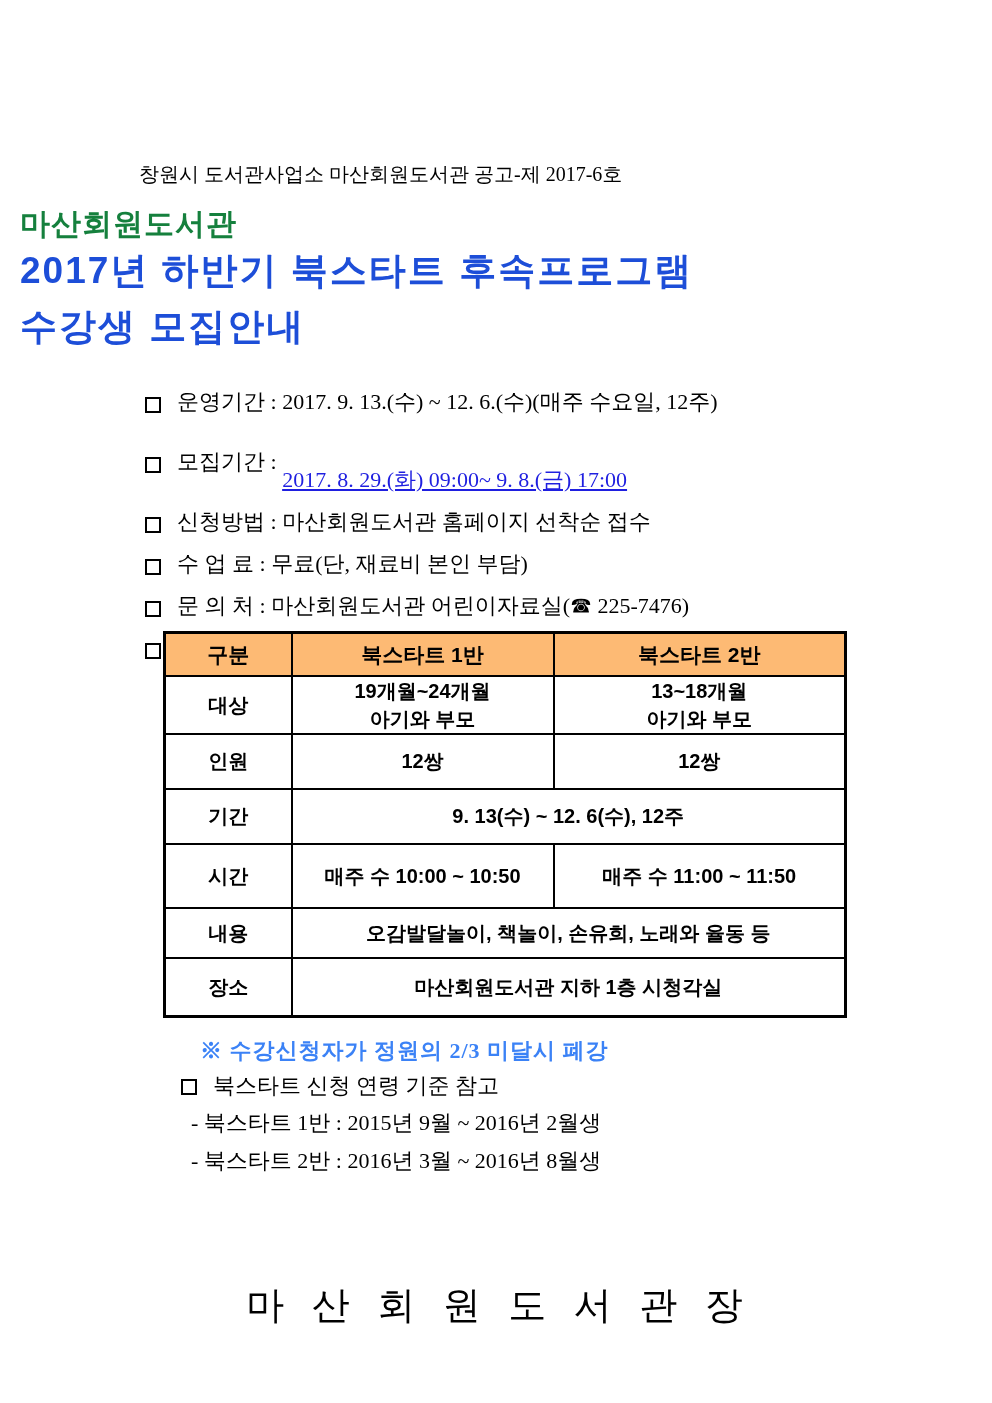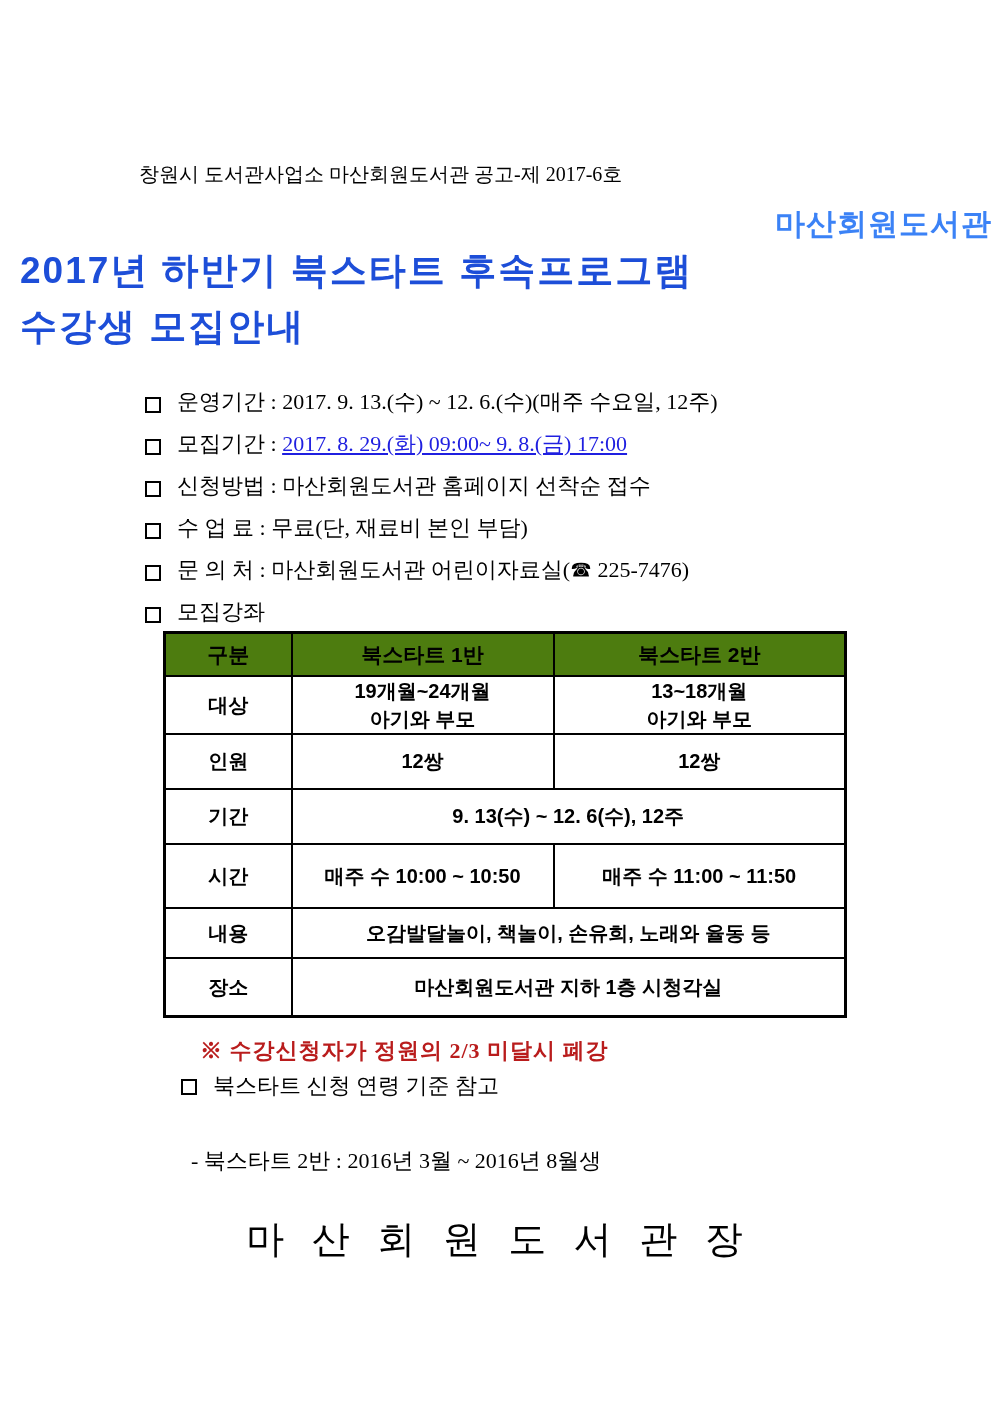--- a/index.html
+++ b/index.html
@@ -5,71 +5,71 @@
   html,body { margin:0; padding:0; background:#ffffff; }
   .page {
     position:relative; width:992px; height:1403px; background:#ffffff;
     font-family:"Liberation Serif","DejaVu Serif",serif; color:#000;
     overflow:hidden;
   }
   
   .doc-line { position:absolute; left:139px; top:161px; font-size:20px; letter-spacing:0px; }
   
   .org-title {
-    position:absolute; left:20px; right:0; top:204px; text-align:right;
+    position:absolute; left:20px; right:0; top:204px; text-align:left;
     font-family:"Liberation Sans","DejaVu Sans",sans-serif; font-weight:bold;
-    font-size:30px; color:#3b82f6; letter-spacing:1px;
+    font-size:30px; color:#15803d; letter-spacing:1px;
   }
   .main-title-1, .main-title-2 {
     position:absolute; left:20px; right:8px; text-align:left;
     font-family:"Liberation Sans","DejaVu Sans",sans-serif; font-weight:bold;
     font-size:37px; color:#1d4ed8; letter-spacing:2px;
   }
   .main-title-1 { top:246px; }
   .main-title-2 { top:302px; }
   
   .notices { position:absolute; left:145px; top:388px; width:760px; }
   .notice { display:flex; align-items:center; margin-bottom:15px; line-height:27px; font-size:22px; }
   .bullet {
     flex:0 0 auto; width:12px; height:12px; border:2px solid #000;
     margin:6px 16px 0 0; background:#fff;
   }
   .nsep { white-space:pre; }
-  .nvalue.link { color:#1f1fe0; text-decoration:underline; padding-right:8px; }
+  .nvalue.link { color:#1f1fe0; text-decoration:underline; padding-right:8px;margin-top:36px; }
   
   .course-table {
     position:absolute; left:163px; top:631px; width:681px;
     border-collapse:collapse; table-layout:fixed;
     border:3px solid #000;
     font-family:"Liberation Sans","DejaVu Sans",sans-serif; font-weight:bold;
   }
   .course-table th, .course-table td {
     border:2px solid #000; text-align:center; vertical-align:middle;
     font-size:20px; padding:0 4px;
   }
-  .course-table tr.thead th { background:#4d7c0f; height:41px; font-size:21px; }
+  .course-table tr.thead th { background:#fdba74; height:41px; font-size:21px; }
   .row-target td, .row-target th { height:56px; }
   .row-count td, .row-count th { height:53px; }
   .row-period td, .row-period th { height:53px; }
   .row-time td, .row-time th { height:62px; }
   .row-content td, .row-content th { height:48px;margin-left:36px; }
   .row-place td, .row-place th { height:56px; }
   .cell-2line div { line-height:28px; }
   
   .warning {
     position:absolute; left:200px; top:1036px; font-size:22px; font-weight:bold;
-    color:#b91c1c; letter-spacing:1px;
+    color:#3b82f6; letter-spacing:1px;
   }
   .age-note { position:absolute; left:147px; top:1072px; display:flex; font-size:22px; line-height:28px;margin-left:34px; }
   .age-note .bullet { margin-top:7px; }
   .age-item-1 { position:absolute; left:191px; top:1108px; font-size:22px; }
   .age-item-2 { position:absolute; left:191px; top:1146px; font-size:22px; }
   
   .signature {
-    position:absolute; left:0; right:0; top:1214px; text-align:center;
+    position:absolute; left:0; right:0; top:1280px; text-align:center;
     font-size:38px; letter-spacing:3px; word-spacing:12px; color:#000;
   }
 </style>
 </head>
 <body>
 
 <div class="page">
 
   <div class="doc-line">창원시 도서관사업소 마산회원도서관 공고-제 2017-6호</div>
 
@@ -161,17 +161,18 @@
     </tr>
   </tbody>
     </table>
 
   <div class="warning">※ 수강신청자가 정원의 2/3 미달시 폐강</div>
 
   <div class="age-note">
     <span class="bullet"></span>
     <span>북스타트 신청 연령 기준 참고</span>
   </div>
+  <div class="age-item-1">- 북스타트 1반 : 2015년 9월 ~ 2016년 2월생</div>
   <div class="age-item-2">- 북스타트 2반 : 2016년 3월 ~ 2016년 8월생</div>
 
   <div class="signature">마 산 회 원 도 서 관 장</div>
 
 </div>
 
 </body></html>

